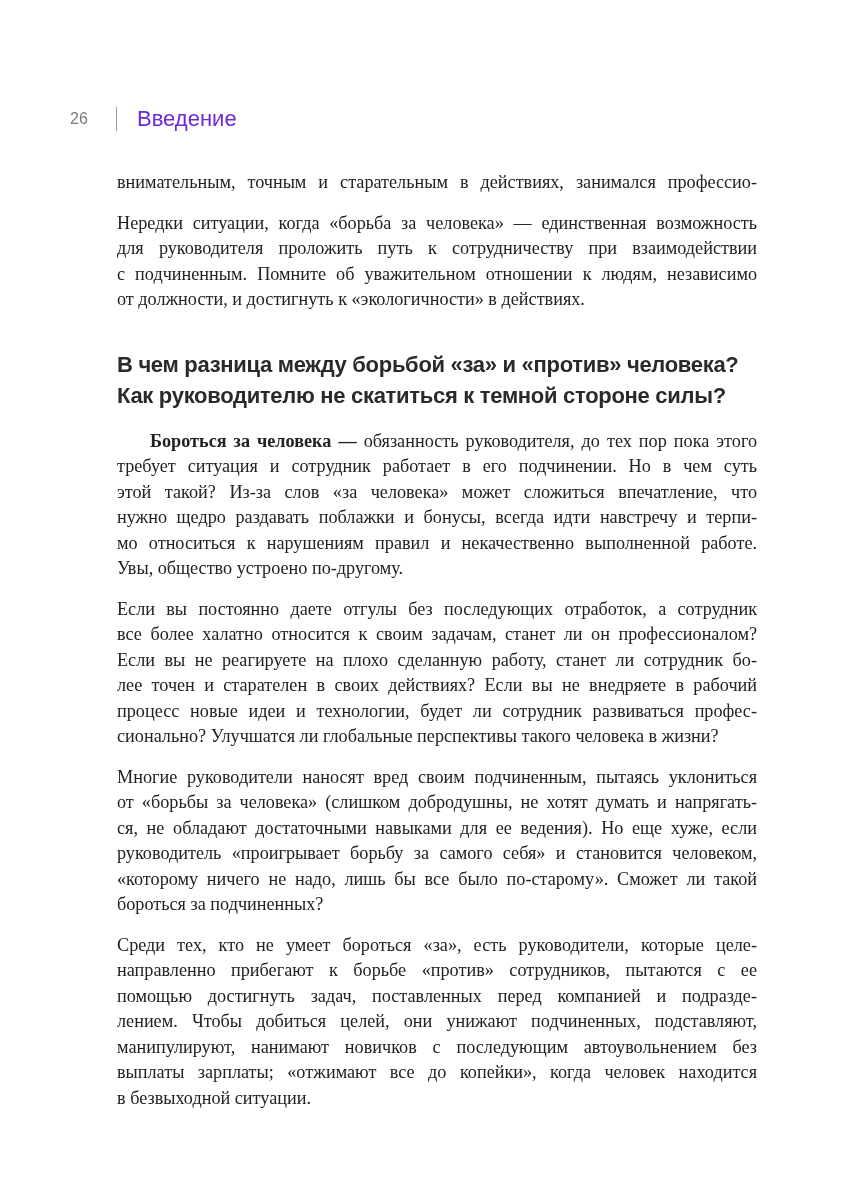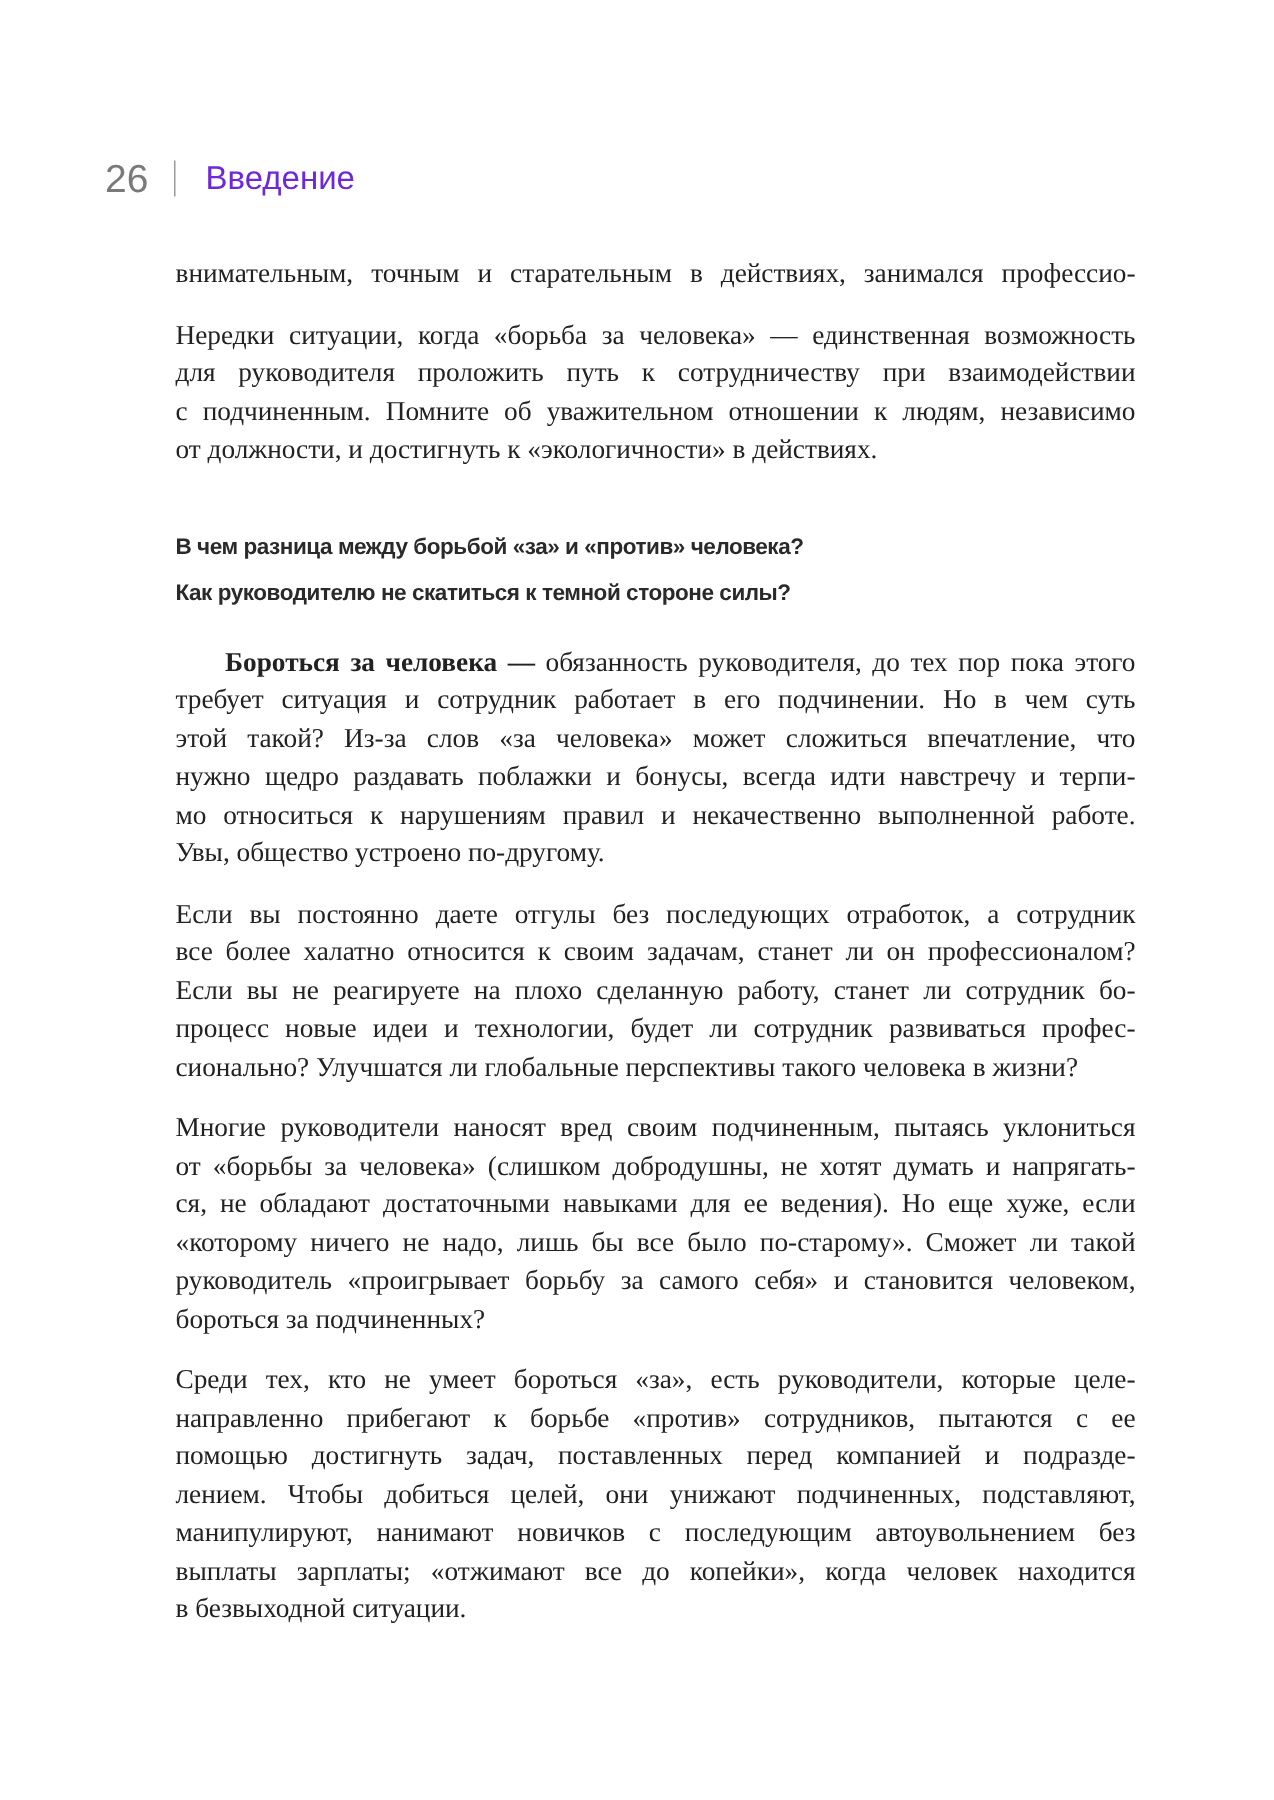--- a/index.html
+++ b/index.html
@@ -1,25 +1,25 @@
 <!DOCTYPE html>
 <html><head>
 <meta charset="utf-8">
 <style>
   html, body { margin: 0; padding: 0; background: #ffffff; }
   body { width: 849px; height: 1200px; position: relative; overflow: hidden; }
   .header { position: absolute; left: 70px; top: 104px; height: 30px; display: flex; align-items: center; }
-  .page-num { font-family: "Liberation Sans", sans-serif; font-size: 26px; color: #7a7a7a; width: 46px; }
+  .page-num { font-family: "Liberation Sans", sans-serif; font-size: 16px; color: #7a7a7a; width: 46px; }
   .sep { width: 1px; height: 24px; background: #9a9a9a; margin-right: 20px; }
   .running-title { font-family: "Liberation Sans", sans-serif; font-size: 22px; color: #6d28d9; }
   .content { position: absolute; left: 117px; top: 170px; width: 640px; }
   .para { font-family: "Liberation Serif", serif; font-size: 18.2px; line-height: 25.5px; color: #222; margin: 0 0 15px 0; }
   .line { display: block; text-align: justify; text-align-last: justify; white-space: nowrap; }
   .line.last { text-align-last: left; }
-  .heading { font-family: "Liberation Sans", sans-serif; font-size: 15px; line-height: 31px; color: #2a2a2a; margin: 36px 0 18px 0; letter-spacing: -0.3px; }
+  .heading { font-family: "Liberation Sans", sans-serif; font-size: 22px; line-height: 31px; color: #2a2a2a; margin: 36px 0 18px 0; letter-spacing: -0.3px; }
   .heading .line { text-align-last: left; }
   b { font-weight: bold; margin-left: 33px; }
 </style>
 </head>
 <body>
 
 <div class="header">
   <span class="page-num">26</span>
   <span class="sep"></span>
   <span class="running-title">Введение</span>
@@ -47,30 +47,31 @@
     <span class="line">этой такой? Из-за слов «за человека» может сложиться впечатление, что</span>
     <span class="line">нужно щедро раздавать поблажки и бонусы, всегда идти навстречу и терпи-</span>
     <span class="line">мо относиться к нарушениям правил и некачественно выполненной работе.</span>
     <span class="line last">Увы, общество устроено по-другому.</span>
   </p>
 
   <p class="para">
     <span class="line">Если вы постоянно даете отгулы без последующих отработок, а сотрудник</span>
     <span class="line">все более халатно относится к своим задачам, станет ли он профессионалом?</span>
     <span class="line">Если вы не реагируете на плохо сделанную работу, станет ли сотрудник бо-</span>
+    <span class="line">лее точен и старателен в своих действиях? Если вы не внедряете в рабочий</span>
     <span class="line">процесс новые идеи и технологии, будет ли сотрудник развиваться профес-</span>
     <span class="line last">сионально? Улучшатся ли глобальные перспективы такого человека в жизни?</span>
   </p>
 
   <p class="para">
     <span class="line">Многие руководители наносят вред своим подчиненным, пытаясь уклониться</span>
     <span class="line">от «борьбы за человека» (слишком добродушны, не хотят думать и напрягать-</span>
     <span class="line">ся, не обладают достаточными навыками для ее ведения). Но еще хуже, если</span>
+    <span class="line">руководитель «проигрывает борьбу за самого себя» и становится человеком,</span>
     <span class="line">«которому ничего не надо, лишь бы все было по-старому». Сможет ли такой</span>
-    <span class="line">руководитель «проигрывает борьбу за самого себя» и становится человеком,</span>
     <span class="line last">бороться за подчиненных?</span>
   </p>
 
   <p class="para">
     <span class="line">Среди тех, кто не умеет бороться «за», есть руководители, которые целе-</span>
     <span class="line">направленно прибегают к борьбе «против» сотрудников, пытаются с ее</span>
     <span class="line">помощью достигнуть задач, поставленных перед компанией и подразде-</span>
     <span class="line">лением. Чтобы добиться целей, они унижают подчиненных, подставляют,</span>
     <span class="line">манипулируют, нанимают новичков с последующим автоувольнением без</span>
     <span class="line">выплаты зарплаты; «отжимают все до копейки», когда человек находится</span>

